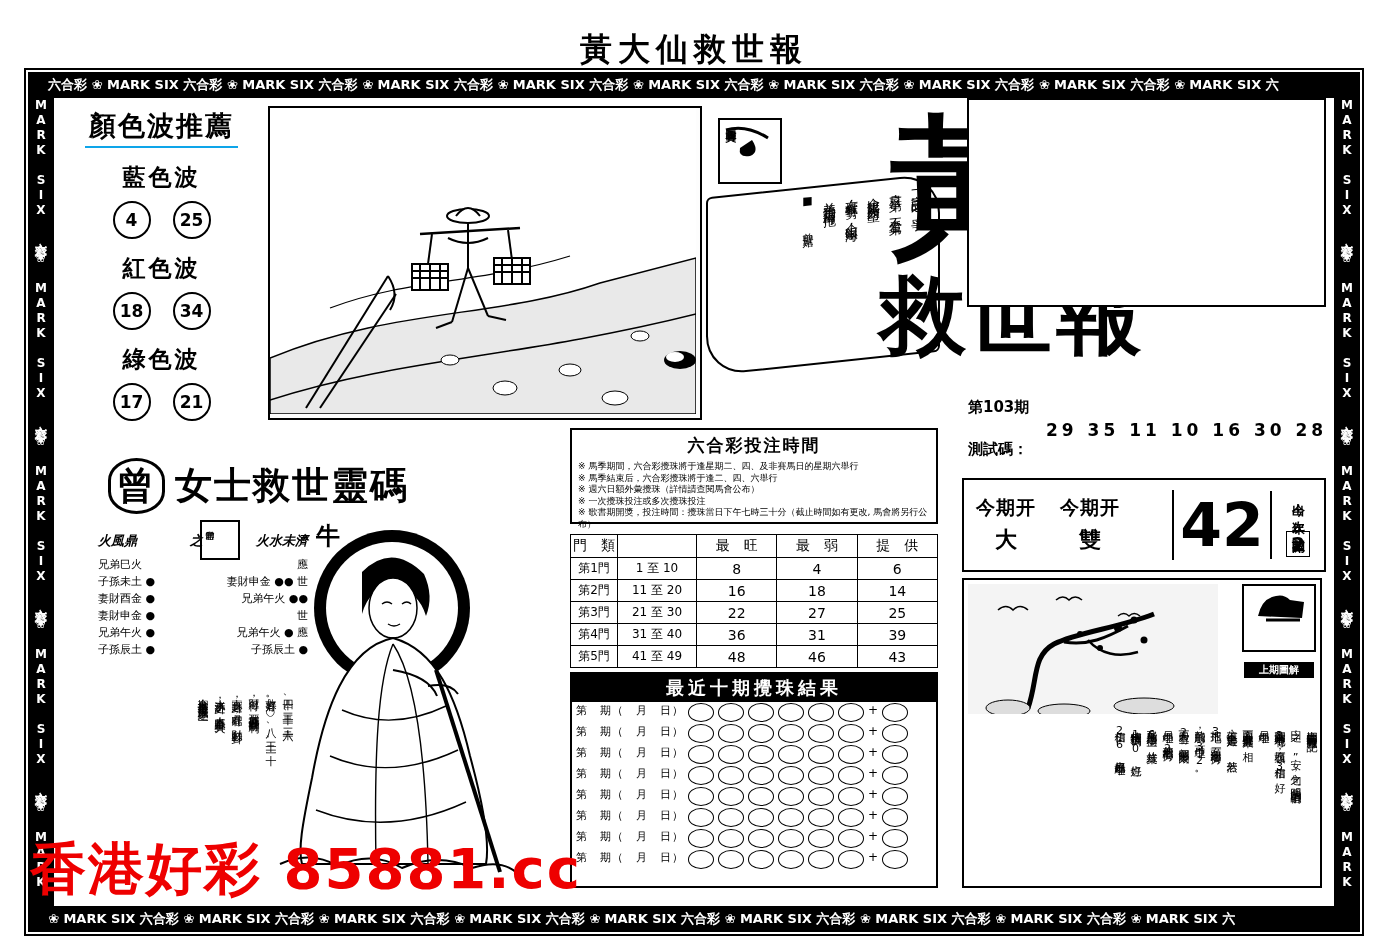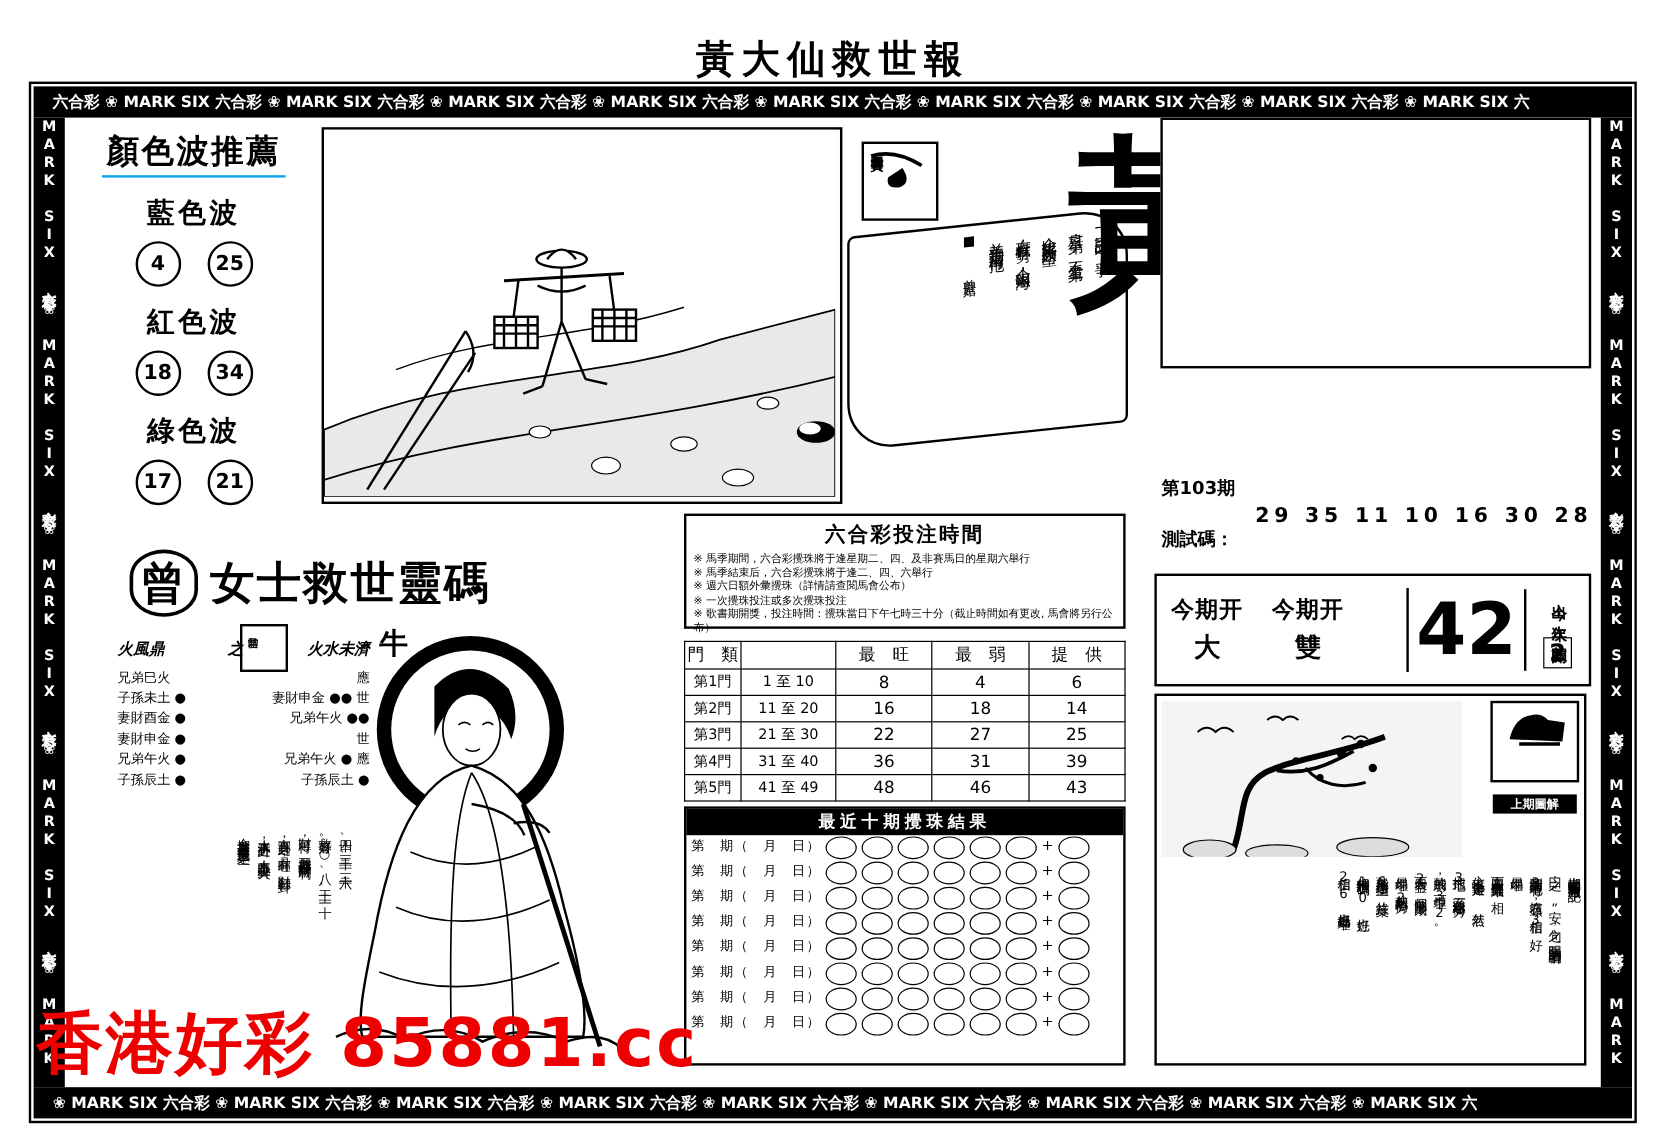--- a/index.html
+++ b/index.html
@@ -6,21 +6,21 @@
   body{width:1388px;height:950px;position:relative;font-family:"DejaVu Sans","Liberation Sans",sans-serif;color:#000;overflow:hidden;}
   .page{position:absolute;left:0;top:0;width:1388px;height:950px;background:#fff;}
 
   
   .strip{position:absolute;background:#000;color:#fff;font-weight:bold;display:flex;align-items:center;overflow:hidden;white-space:nowrap;}
   .strip-top{left:28px;top:72px;width:1332px;height:26px;font-size:13px;letter-spacing:0px;}
   .strip-bottom{left:28px;top:906px;width:1332px;height:26px;font-size:13px;}
   .strip-left{left:28px;top:98px;width:26px;height:808px;}
   .strip-right{left:1334px;top:98px;width:26px;height:808px;}
   .vtext{writing-mode:vertical-rl;text-orientation:upright;font-size:12px;font-weight:bold;line-height:26px;letter-spacing:1px;height:808px;overflow:hidden;}
-  .strip-inner{padding-left:4px;margin-left:12px;}
+  .strip-inner{padding-left:20px;}
   .frame-line{position:absolute;left:24px;top:68px;width:1340px;height:868px;border:2px solid #000;box-sizing:border-box;pointer-events:none;}
 
   .masthead{position:absolute;left:0;top:28px;width:1388px;text-align:center;font-size:32px;font-weight:bold;letter-spacing:6px;font-family:"DejaVu Sans","Liberation Sans",sans-serif;}
 
   
   .colorwave{position:absolute;left:64px;top:108px;width:195px;text-align:center;}
   .cw-title{font-size:27px;font-weight:bold;letter-spacing:2px;border-bottom:2px solid #0ea5e9;display:inline-block;padding:0 4px 2px 4px;}
   .cw-label{font-size:23px;font-weight:bold;margin-top:14px;letter-spacing:3px;}
   .cw-balls{margin-top:8px;display:flex;justify-content:center;gap:22px;}
   .ball{width:34px;height:34px;border:2px solid #000;border-radius:50%;display:flex;align-items:center;justify-content:center;font-size:17px;font-weight:bold;}
@@ -84,21 +84,21 @@
   .bettime li::before{content:"※ ";}
 
   
   .tbl{position:absolute;left:570px;top:534px;width:368px;border-collapse:collapse;}
   .tbl th,.tbl td{border:1.5px solid #000;text-align:center;font-size:14px;font-weight:normal;padding:2px 0;}
   .tbl th{font-size:14px;}
   .tbl td.first{font-size:12px;}
 
   
   .recent{position:absolute;left:570px;top:672px;width:368px;height:216px;border:2px solid #000;box-sizing:border-box;}
-  .recent h4{margin:0;background:#000;color:#fff;text-align:center;font-size:14px;letter-spacing:4px;padding:2px 0;}
+  .recent h4{margin:0;background:#000;color:#fff;text-align:center;font-size:18px;letter-spacing:4px;padding:2px 0;}
   .rrow{display:flex;font-size:11px;padding:1px 4px;gap:2px;}
   .rrow .lbl{white-space:nowrap;letter-spacing:1px;}
   .oval{width:24px;height:17px;border:1.2px solid #000;border-radius:50%;margin-left:2px;}
   .plus{font-size:12px;margin-left:2px;}
 
   
   .treebox{position:absolute;left:962px;top:578px;width:360px;height:310px;border:2px solid #000;box-sizing:border-box;overflow:hidden;background:#fff;}
   .treepic{position:absolute;left:4px;top:4px;width:250px;height:130px;background:#f2f2f2;}
   .stamp{position:absolute;right:4px;top:4px;width:70px;height:64px;border:2px solid #000;background:#fff;}
   .stamp .sv{font-size:10px;font-weight:bold;text-align:center;background:#000;color:#fff;margin-top:38px;padding:1px 0;}
@@ -211,20 +211,21 @@
       <div class="vcol">只爭第一，不看第二，</div>
       <div class="vcol">金比銀好人向望，</div>
       <div class="vcol">有權有勢，金山銀海，</div>
       <div class="vcol">羊羊狗后兩肖拖。</div>
       <div class="vcol" style="font-size:11px">■ 曾聖姑</div>
     </div>
   </div>
 
   <div class="logo-big">
     <div class="logo-ch" style="left:10px;top:0px;font-size:150px;line-height:150px;">黃</div>
+    <div class="logo-ch" style="left:0px;top:160px;font-size:86px;line-height:90px;letter-spacing:2px;">救世報</div>
   </div>
   <div class="whitebox"></div>
 
   <div class="issue">第103期</div>
   <div class="draw-nums">29 35 11 10 16 30 28</div>
   <div class="testcode">測試碼：</div>
 
   <div class="bigbox">
     <div class="bb-cell">
       <div class="t1">今期开</div>

